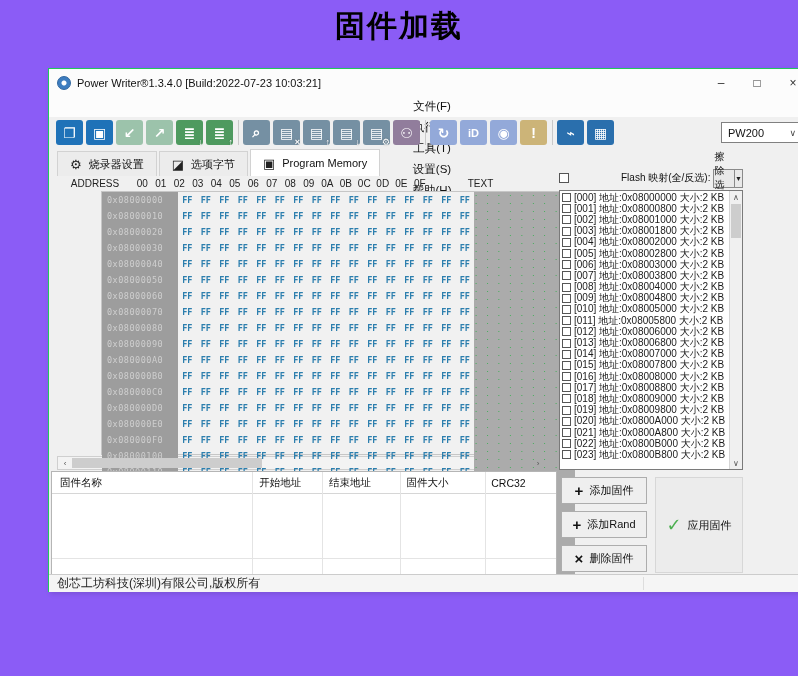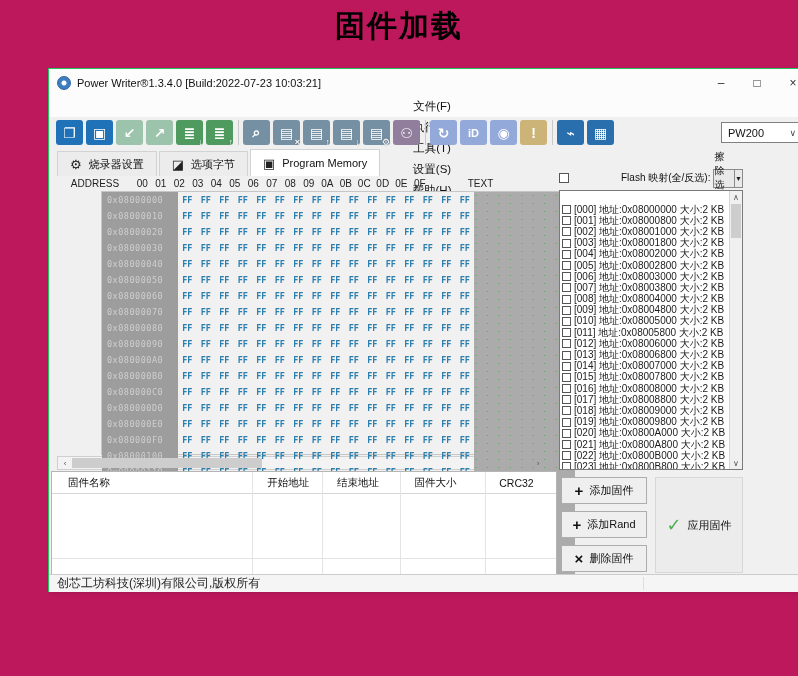--- a/index.html
+++ b/index.html
@@ -1,17 +1,17 @@
 <!DOCTYPE html>
 <html><head>
 <meta charset="utf-8">
 <style>
   * { margin:0; padding:0; box-sizing:border-box; }
   body { background:#fff; font-family:"Liberation Sans","DejaVu Sans",sans-serif; }
-  .page { position:relative; width:798px; height:676px; background:#be185d; overflow:hidden;text-decoration:underline; }
+  .page { position:relative; width:798px; height:676px; background:#8b5cf6; overflow:hidden;text-decoration:underline; }
   .page-title { position:absolute; top:6px; left:0; width:100%; text-align:center;
     font-size:30px; font-weight:700; color:#000; letter-spacing:2px; }
 
   .window { position:absolute; left:48px; top:68px; width:764px; height:524px;
     background:#f0f0f0; border:1px solid #22c55e; box-shadow:2px 2px 5px rgba(0,0,0,.12); }
 
   
   .titlebar { position:absolute; left:0; top:0; width:100%; height:27px; background:#fcfcfc;
     display:flex; align-items:center; }
   .appicon { width:14px; height:14px; border-radius:50%; margin:0 6px 0 8px;
@@ -76,35 +76,35 @@
   .flash-header { position:absolute; left:510px; top:99px; width:184px; height:20px;
     display:flex; align-items:center; font-size:10px; color:#111; }
   .cbx { width:10px; height:10px; border:1px solid #555; background:#fff; flex:0 0 auto; }
   .flash-label { margin-left:4px; white-space:nowrap;padding-left:48px; }
   .erase-btn { margin-left:3px; width:56px; height:19px; border:1px solid #8a8a8a; background:#e9e9e9;
     font-size:10px; display:flex; align-items:center; justify-content:center; color:#111; }
   .erase-arrow { width:15px; height:19px; border:1px solid #8a8a8a; border-left:none; background:#e9e9e9;
     font-size:7px; display:flex; align-items:center; justify-content:center; color:#222; }
   .flash-list { position:absolute; left:510px; top:121px; width:184px; height:280px;
     background:#fff; border:1px solid #7a7a7a; display:flex; }
-  .flash-items { flex:1; padding-top:13px; overflow:hidden; }
+  .flash-items { flex:1; padding-top:1px; overflow:hidden; }
   .flash-item { height:11.2px; display:flex; align-items:center; font-size:10px; color:#1a1a1a; padding-left:2px; white-space:nowrap; }
   .flash-item .cbx { width:9px; height:9px; margin-right:3px; }
   .flash-scroll { width:13px; background:#f0f0f0; border-left:1px solid #d5d5d5;
     display:flex; flex-direction:column; align-items:center; }
   .flash-scroll .sarrow { font-size:8px; color:#555; height:12px; display:flex; align-items:center; }
   .flash-scroll .vthumb { height:34px; }
   .flash-scroll .bottom { margin-top:auto; }
 
   
   .fw-table { position:absolute; left:2px; top:402px; width:506px; height:104px;
     background:#fff; border:1px solid #b5b5b5; }
   .fw-header { display:flex; height:22px; align-items:center; border-bottom:1px solid #d6d6d6;
     font-size:10.5px; color:#111; }
-  .fw-h { padding-left:16px; }
+  .fw-h { padding-left:8px; }
   .fw-vline { position:absolute; top:0; bottom:0; width:1px; background:#e4e4e4; }
   .fw-hline { position:absolute; left:0; right:0; height:1px; background:#e4e4e4; }
 
   
   .fw-btn { position:absolute; left:512px; width:86px; height:27px; border:1px solid #adadad;
     background:#efefef; display:flex; align-items:center; justify-content:center; gap:6px;
     font-size:11px; color:#111; }
   .fw-btn .bicon { font-size:15px; font-weight:700; color:#111; }
   .apply-btn { position:absolute; left:606px; top:408px; width:88px; height:96px;
     background:#ececec; border:1px solid #d7d7d7; display:flex; align-items:center; justify-content:center;

